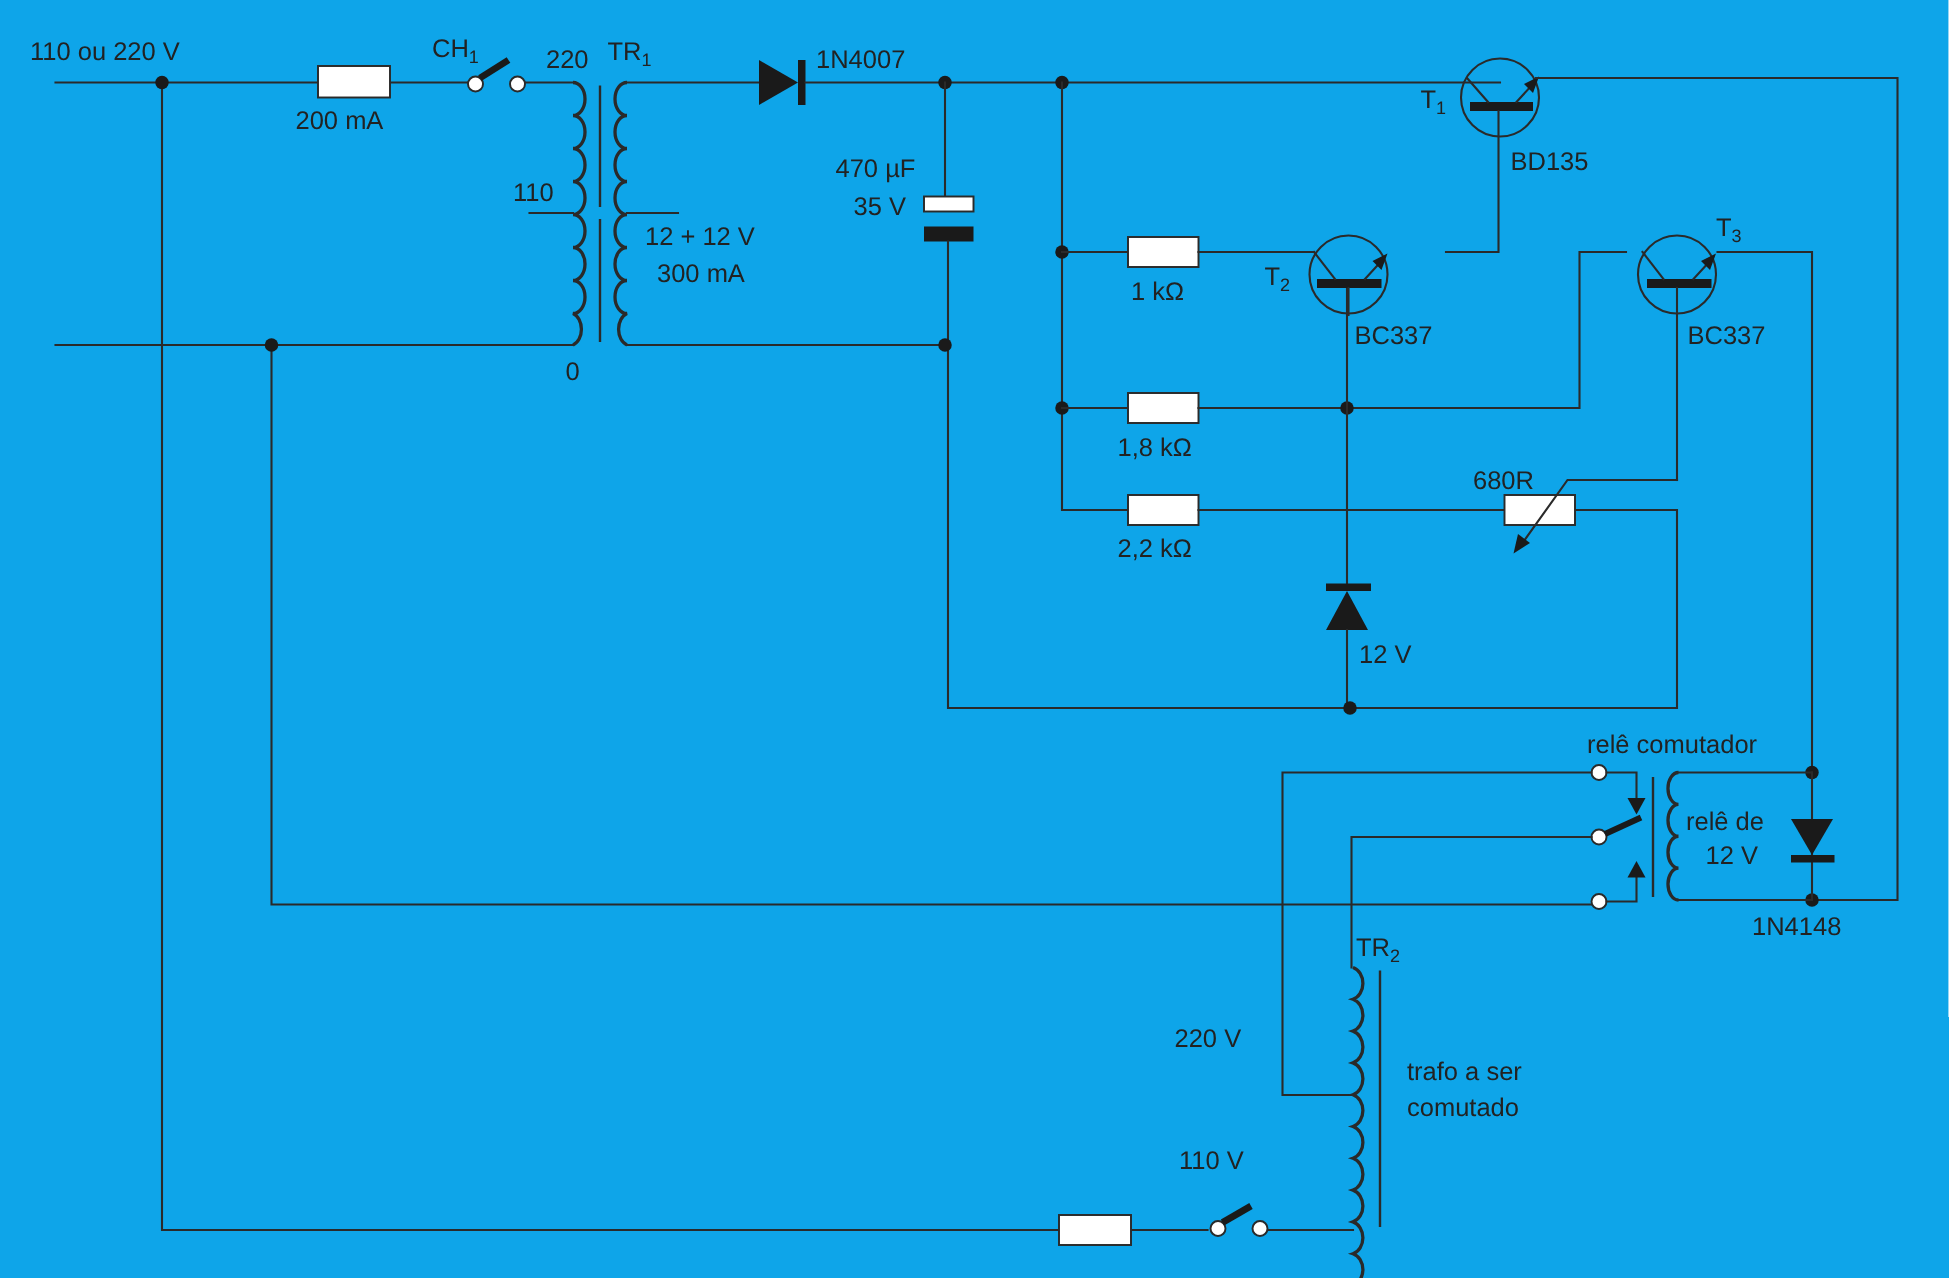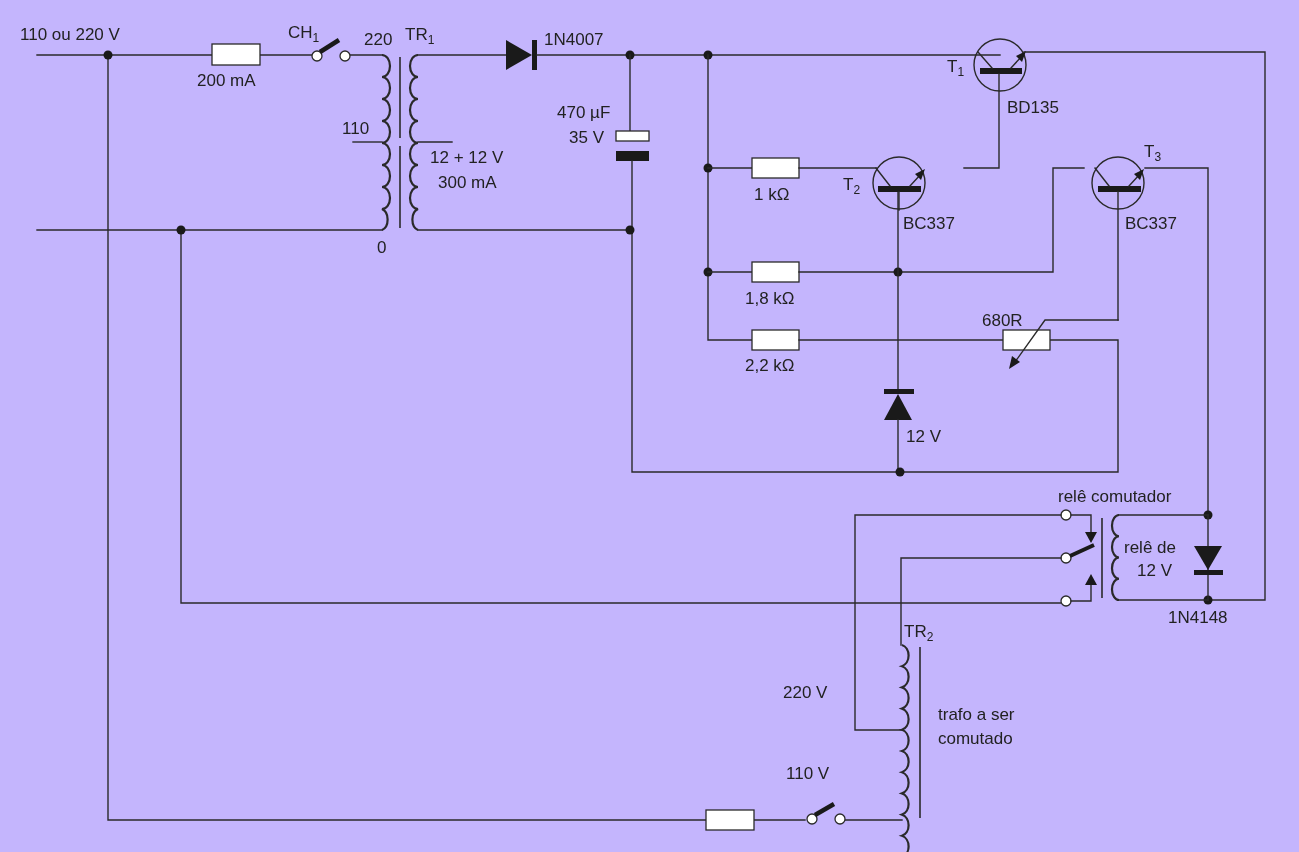--- a/index.html
+++ b/index.html
@@ -1,16 +1,16 @@
 <!DOCTYPE html>
 <html><head>
 <meta charset="utf-8">
 <style>
   html,body{margin:0;padding:0;background:#ffffff;}
-  #canvas{position:relative;width:1299px;height:852px;overflow:hidden;background:#c4b5fd;}
+  #canvas{position:relative;width:1299px;height:852px;overflow:hidden;background:#0ea5e9;}
   svg{position:absolute;left:0;top:0;}
   .w{stroke:#2a2a2a;stroke-width:1.4;fill:none;stroke-linecap:square;}
   .coil{stroke:#2a2a2a;stroke-width:2.2;fill:none;}
   .core{stroke:#2a2a2a;stroke-width:1.6;}
   .dot{fill:#1a1a1a;}
   .box{fill:#ffffff;stroke:#2a2a2a;stroke-width:1.3;}
   .solid{fill:#1a1a1a;stroke:none;}
   .lbl{font-family:"Liberation Sans",sans-serif;font-size:17px;fill:#222222;}
   .sub{font-family:"Liberation Sans",sans-serif;font-size:12px;fill:#222222;}
   .term{fill:#ffffff;stroke:#2a2a2a;stroke-width:1.3;}

